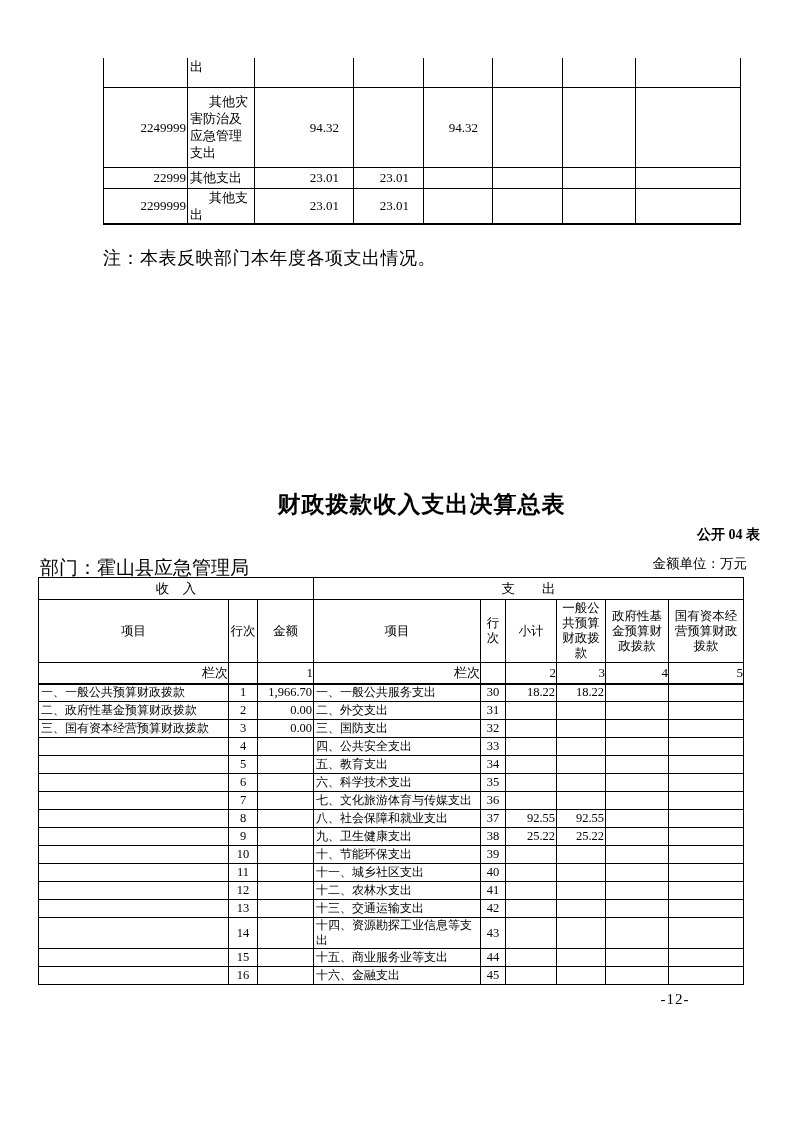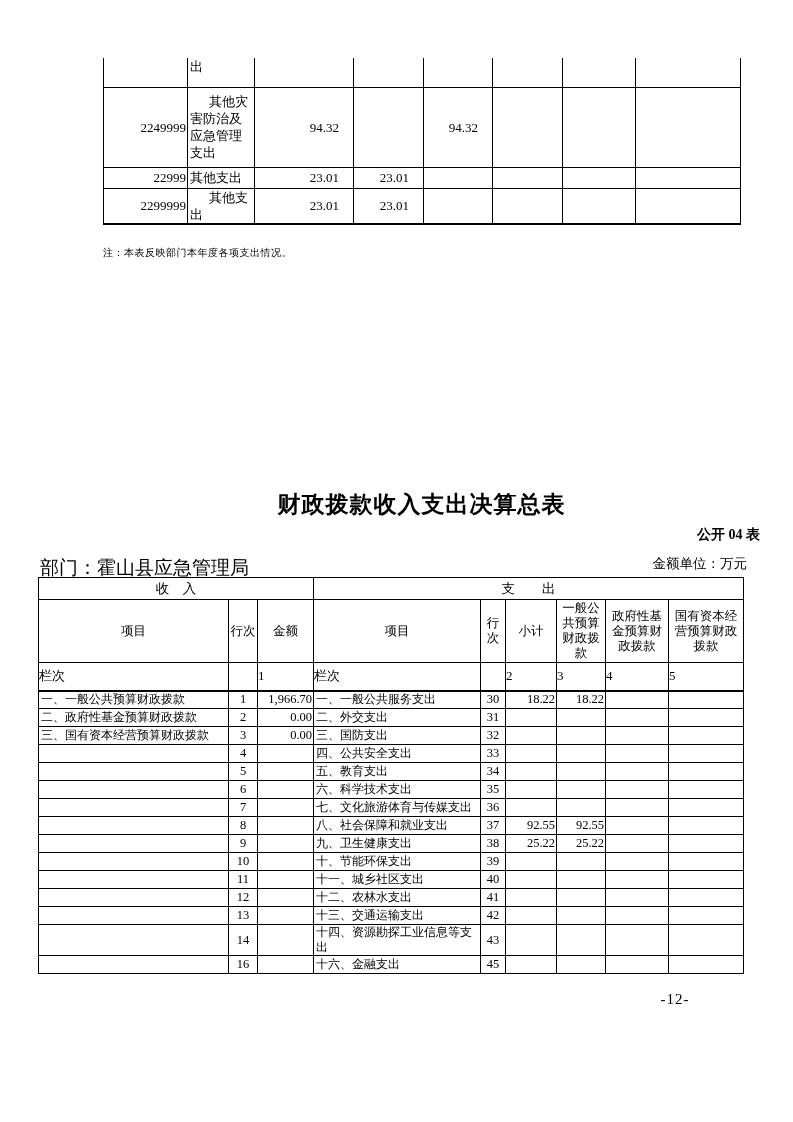--- a/index.html
+++ b/index.html
@@ -19,36 +19,36 @@
   .prev-table tr:nth-child(3){ height:21px; }
   .prev-table tr:nth-child(4){ height:22px; }
   .prev-table tr:nth-child(5){ height:32px; }
   .prev-table tr.partial td { border-top:none; vertical-align:top; }
   .prev-table td.code { text-align:right; padding-left:2px; }
   .prev-table td.name { text-align:left; padding-left:2px; padding-right:2px; }
   .prev-table td.name.indent { text-indent:19px; }
   .prev-table td.num { text-align:right; padding-right:14px; }
   .prev-table tr:last-child td { border-bottom-width:2px; }
 
-  .note { position:absolute; left:103px; top:246px; font-size:10px; letter-spacing:0.5px;font-family:Liberation Serif, serif; }
+  .note { position:absolute; left:103px; top:246px; font-size:18px; letter-spacing:0.5px;font-family:Liberation Serif, serif; }
 
   
   .doc-title { position:absolute; left:50px; right:0; top:489px; text-align:center;
                font-size:23px; font-weight:bold; letter-spacing:1px; }
   .table-code { position:absolute; right:33px; top:526px; font-size:14px;font-weight:bold; }
   .dept { position:absolute; left:40px; top:555px; font-size:19px; }
   .unit { position:absolute; right:46px; top:555px; font-size:13.5px; }
 
   
   .main-table { position:absolute; left:38px; top:577px; width:705px; font-size:12px; }
   .main-table th { text-align:center; line-height:15px; font-size:12.5px; padding:0 1px; }
   .main-table .row-sec th { height:22px; font-size:13.5px; border-bottom-width:1px;margin-left:40px; }
   .main-table .row-cols th { height:63px; }
   .main-table .row-cols th.nowrap { white-space:nowrap; }
-  .main-table .row-lanci td { height:28px; text-align:left; font-size:13px; border-bottom-width:2px; }
+  .main-table .row-lanci td { height:21px; text-align:right; font-size:13px; border-bottom-width:2px; }
   .main-table tbody td { height:18px; line-height:15px; padding:0 1px; }
   .main-table td.item { text-align:left; padding-left:2px; padding-right:1px; }
   .main-table td.line { text-align:center; font-size:12.5px; }
   .main-table td.num { text-align:right; padding-right:1px; font-size:12.5px; }
 
   .page-number { position:absolute; left:645px; top:991px; width:60px; text-align:center;
                  font-size:15px; letter-spacing:1px; }
 </style>
 </head>
 <body>
@@ -307,20 +307,31 @@
           <td class="num"></td>
           <td class="item">十四、资源勘探工业信息等支出</td>
           <td class="line">43</td>
           <td class="num"></td>
           <td class="num"></td>
           <td class="num"></td>
           <td class="num"></td>
         </tr>
         <tr>
           <td class="item"></td>
+          <td class="line">15</td>
+          <td class="num"></td>
+          <td class="item">十五、商业服务业等支出</td>
+          <td class="line">44</td>
+          <td class="num"></td>
+          <td class="num"></td>
+          <td class="num"></td>
+          <td class="num"></td>
+        </tr>
+        <tr>
+          <td class="item"></td>
           <td class="line">16</td>
           <td class="num"></td>
           <td class="item">十六、金融支出</td>
           <td class="line">45</td>
           <td class="num"></td>
           <td class="num"></td>
           <td class="num"></td>
           <td class="num"></td>
         </tr>
       </tbody>

